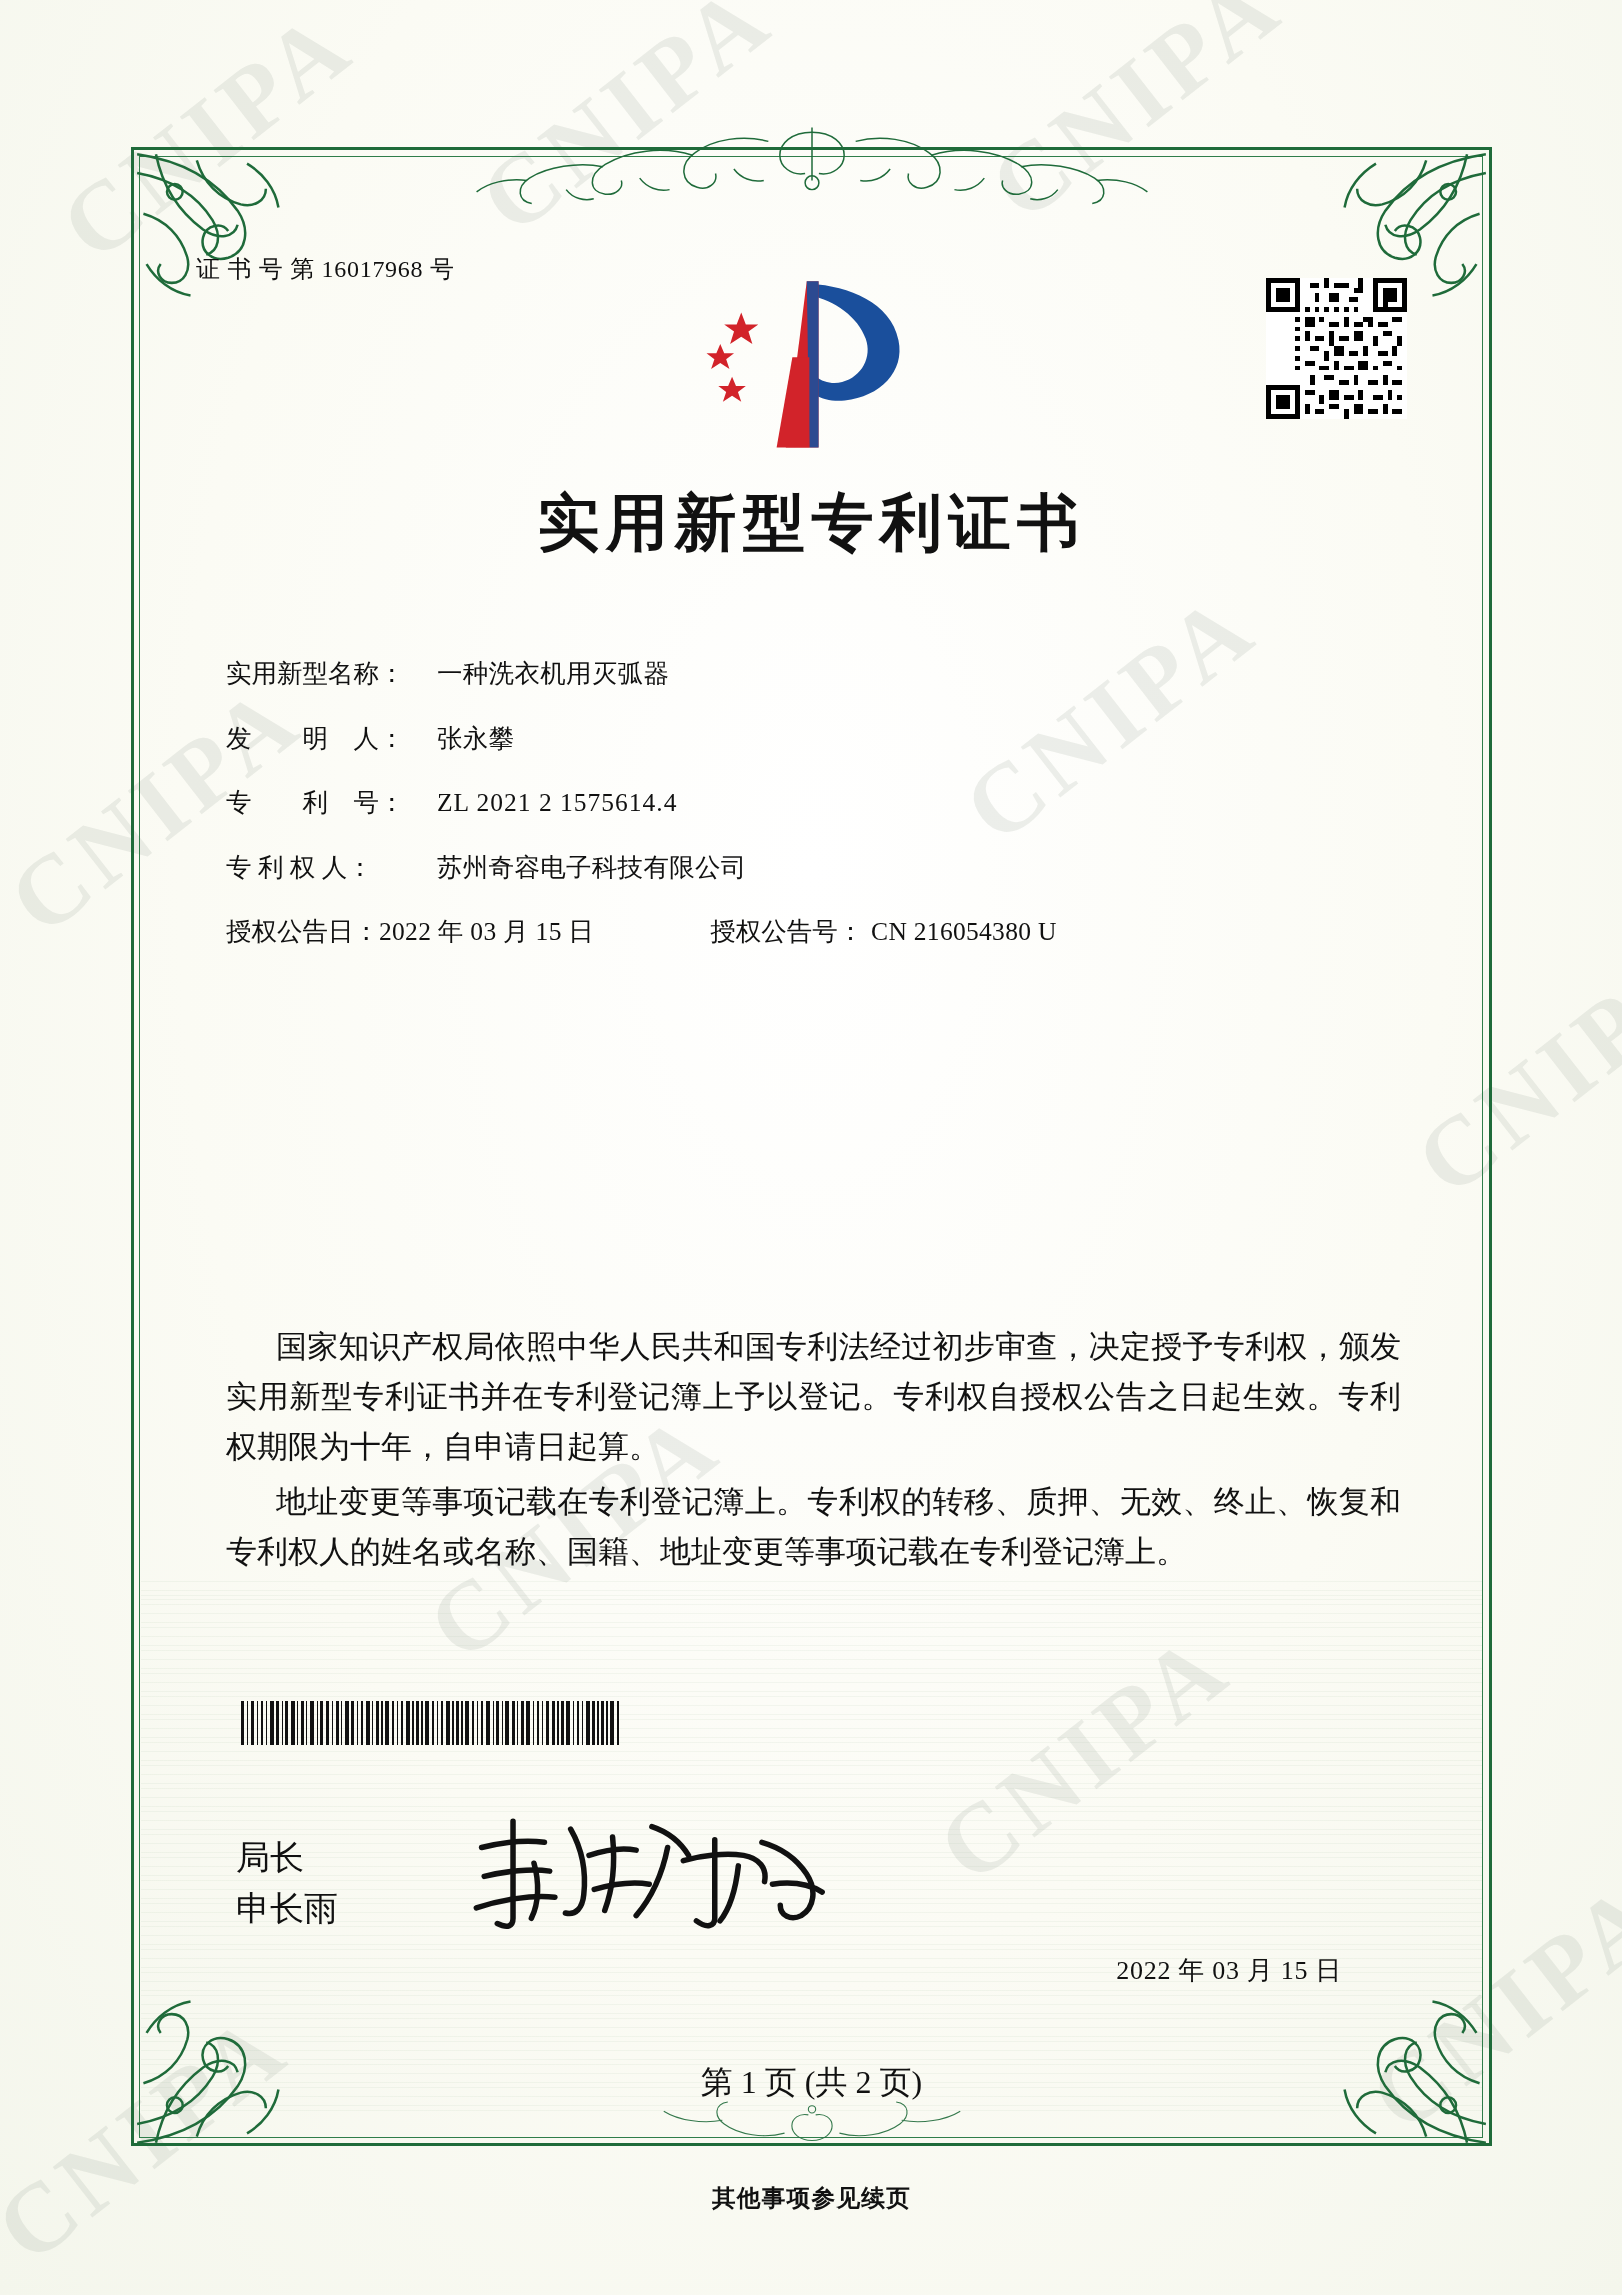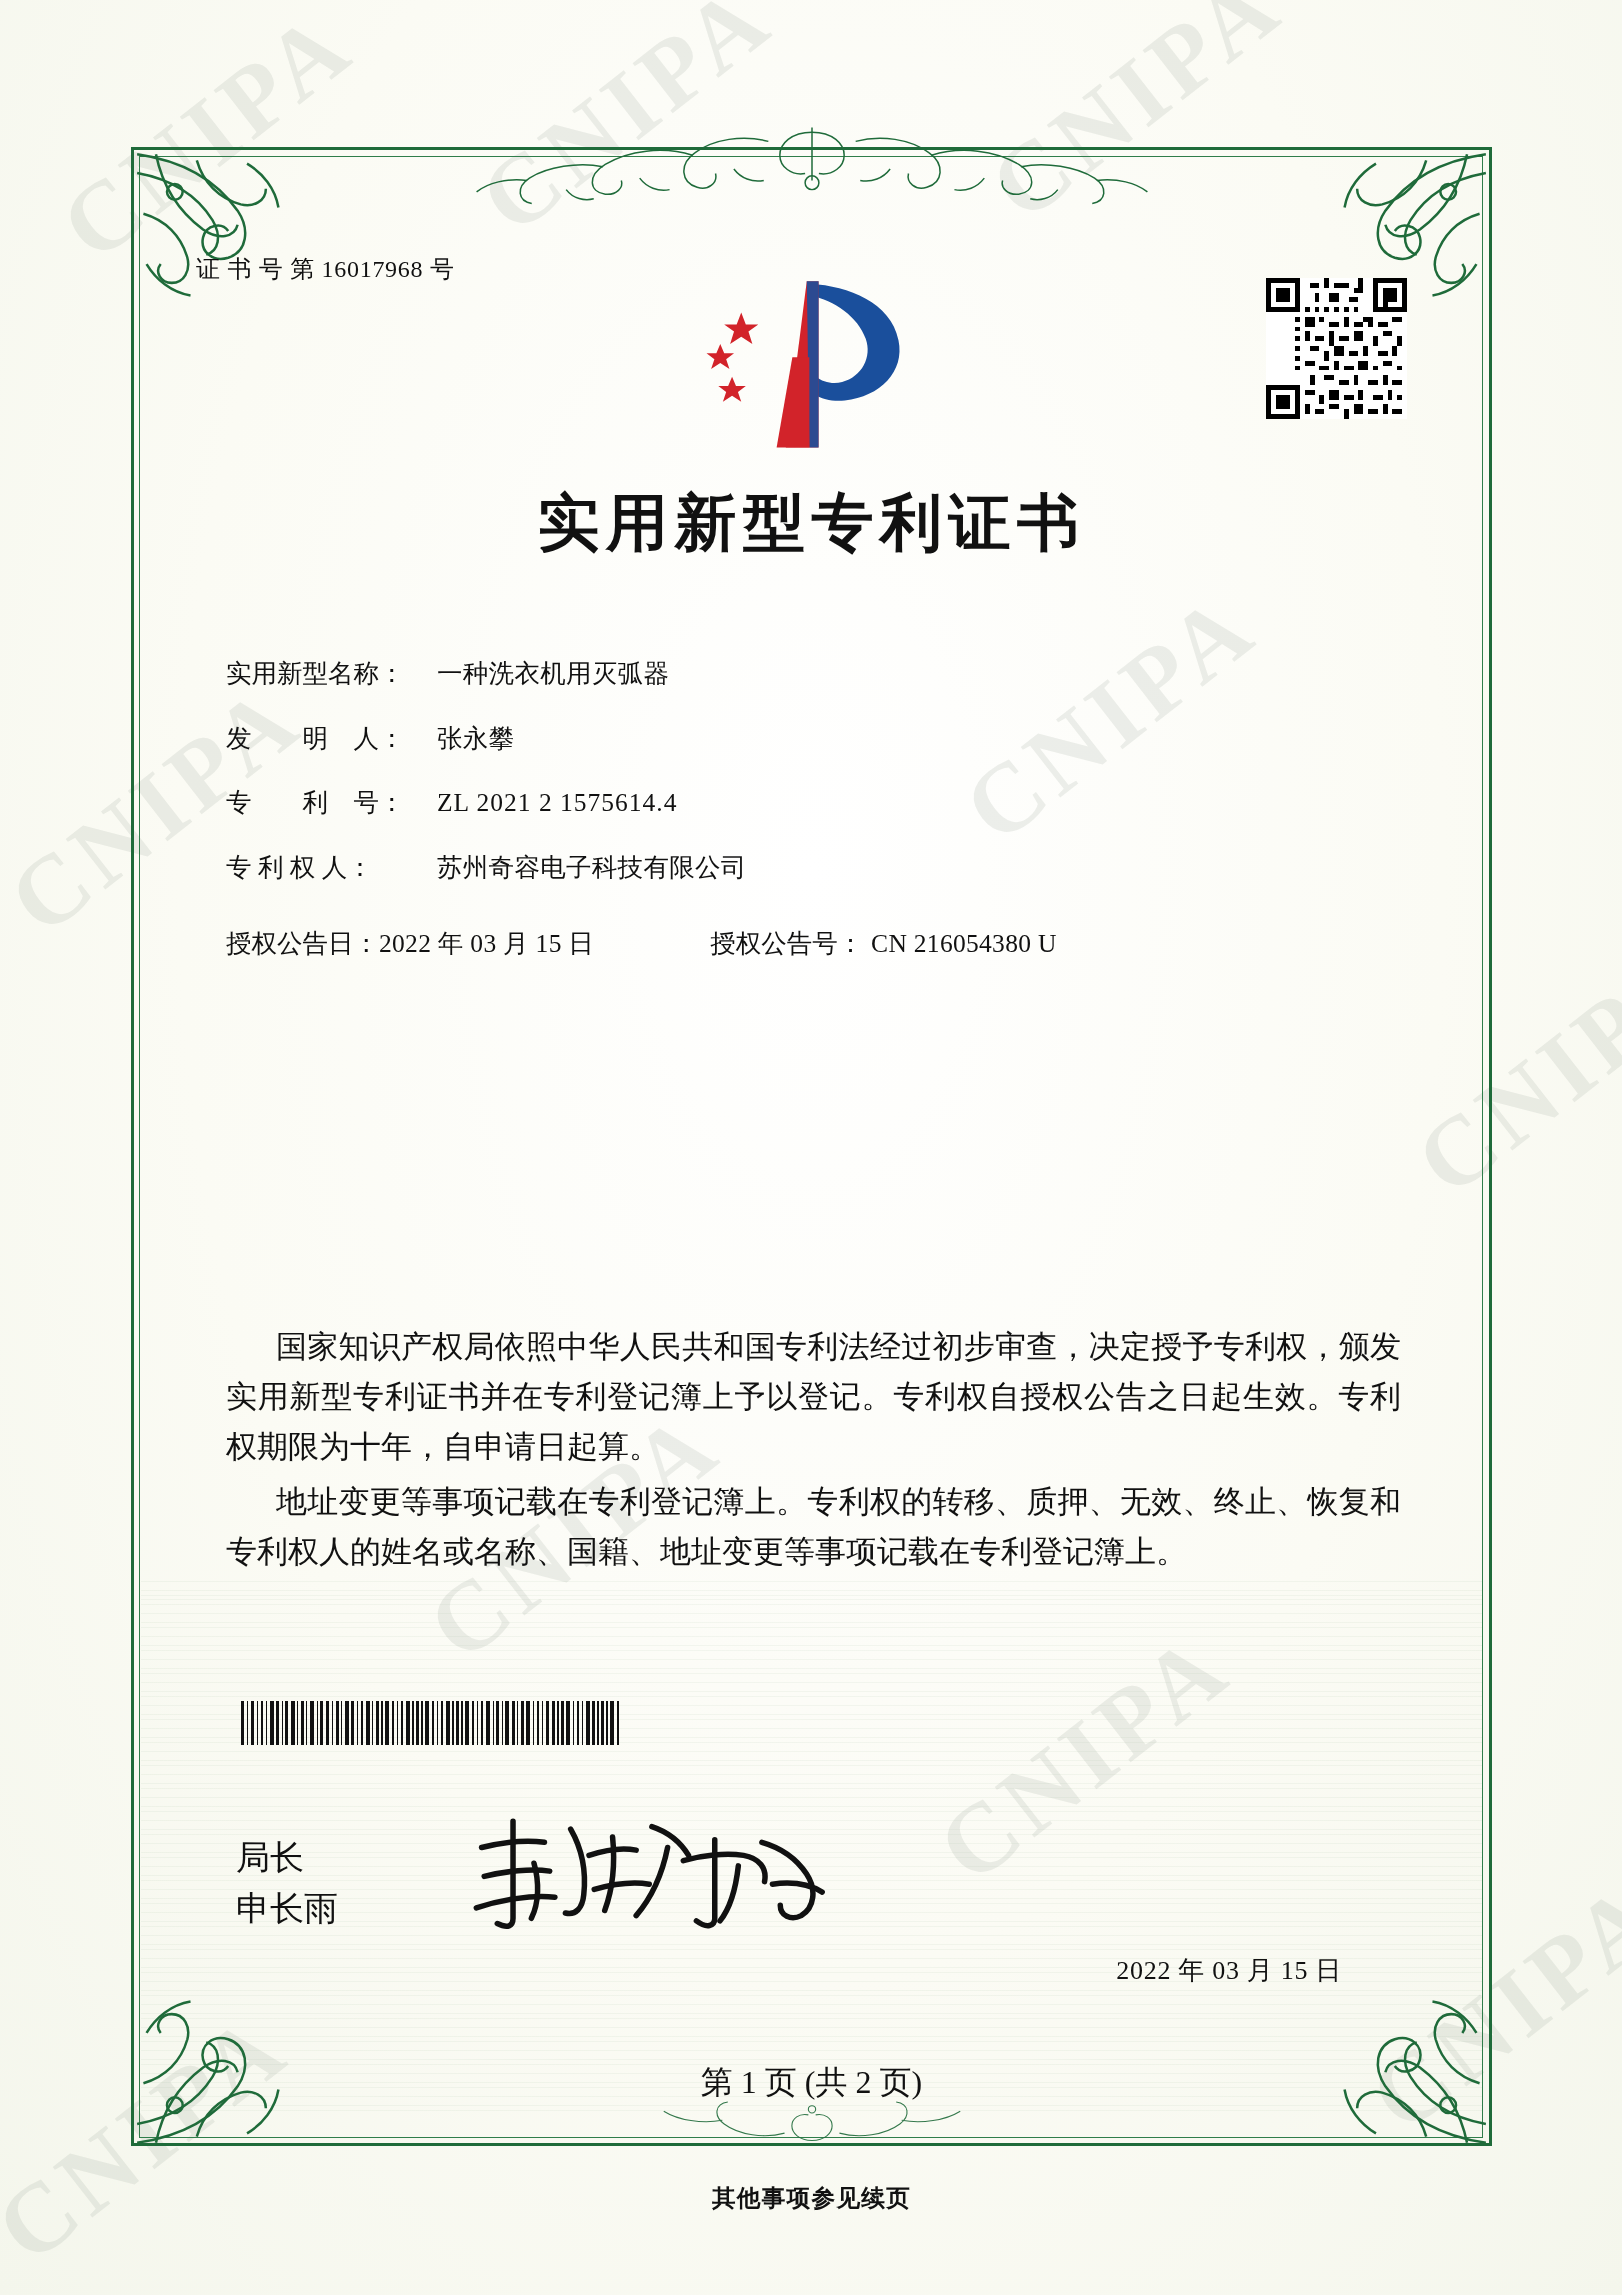--- a/index.html
+++ b/index.html
@@ -514,21 +514,21 @@
       <span class="fv mono">ZL 2021 2 1575614.4</span>
     </div>
     <div class="field-row">
       <span class="fl">专 利 权 人：</span>
       <span class="fv">苏州奇容电子科技有限公司</span>
     </div>
     <div class="row-pub">
       <span>授权公告日：</span>
       <span class="fv">2022 年 03 月 15 日</span>
       <span class="seg2">授权公告号：</span>
-      <span class="fv" style="margin-left:7.9px;margin-top:12px;">CN 216054380 U</span>
+      <span class="fv" style="margin-left:7.9px;">CN 216054380 U</span>
     </div>
   </div>
 
   <div class="para">
     <p>国家知识产权局依照中华人民共和国专利法经过初步审查，决定授予专利权，颁发实用新型专利证书并在专利登记簿上予以登记。专利权自授权公告之日起生效。专利权期限为十年，自申请日起算。</p>
     <p>地址变更等事项记载在专利登记簿上。专利权的转移、质押、无效、终止、恢复和专利权人的姓名或名称、国籍、地址变更等事项记载在专利登记簿上。</p>
   </div>
 
   <div class="barcode">
     <svg viewBox="0 0 320 34" shape-rendering="crispEdges">

